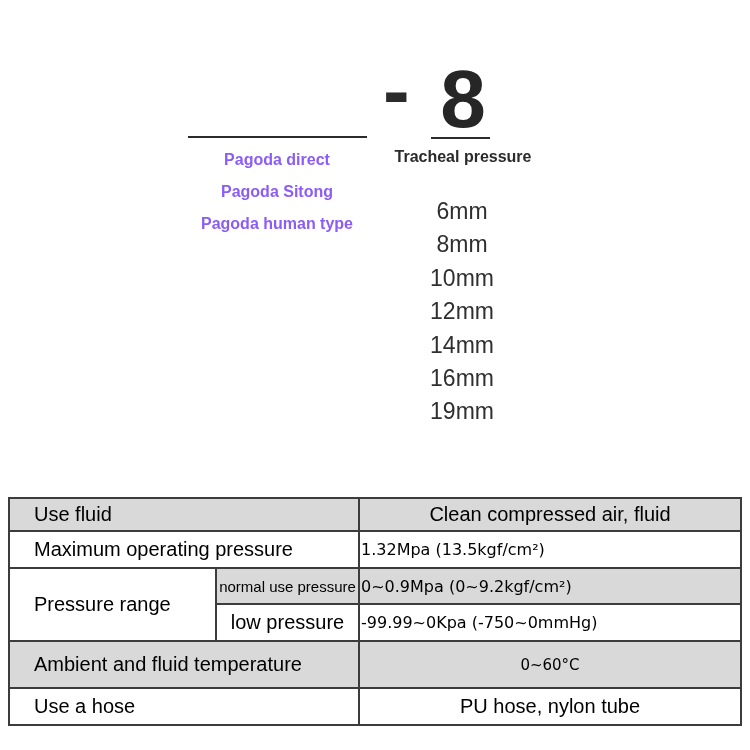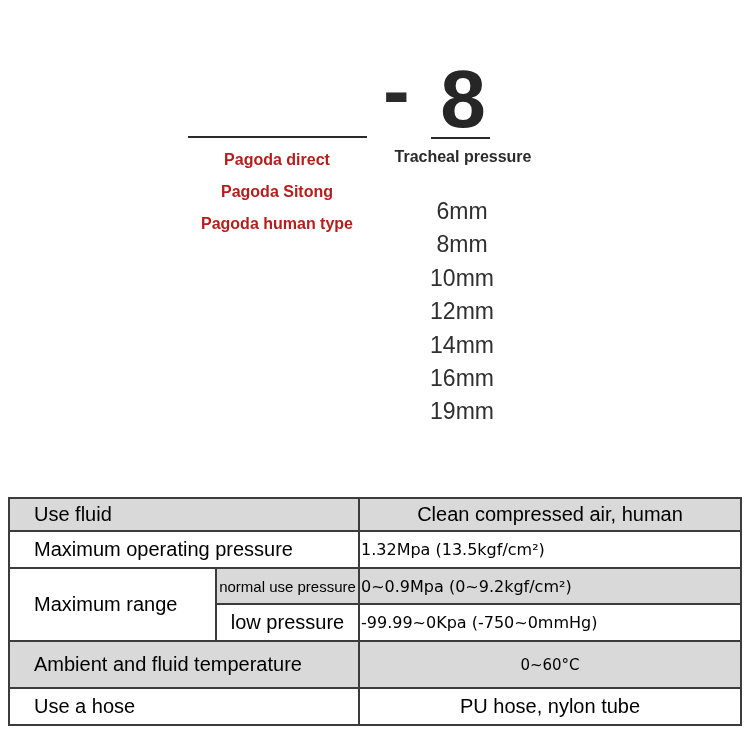--- a/index.html
+++ b/index.html
@@ -51,21 +51,21 @@
   }
 
   #product-types {
     position: absolute;
     left: 117px; top: 144px;
     width: 320px;
     text-align: center;
     font-size: 16px;
     font-weight: bold;
     line-height: 32px;
-    color: #b91c1c;
+    color: #8b5cf6;
   }
 
   #diameter-options {
     position: absolute;
     left: 412px; top: 195px;
     width: 100px;
     text-align: center;
     font-size: 23px;
     line-height: 33.4px;
     color: #2f2f2f;
@@ -146,28 +146,28 @@
 
   <table id="spec-table">
     <colgroup>
       <col style="width:207px">
       <col style="width:143px">
       <col style="width:382px">
     </colgroup>
     <tbody>
       <tr style="height:33px;">
         <td class="lbl shade" colspan="2">Use fluid</td>
-        <td class="val-lg shade">Clean compressed air, human</td>
+        <td class="val-lg shade">Clean compressed air, fluid</td>
       </tr>
       <tr style="height:37px;">
         <td class="lbl" colspan="2">Maximum operating pressure</td>
         <td class="val-sm">1.32Mpa (13.5kgf/cm²)</td>
       </tr>
       <tr style="height:36px;">
-        <td class="lbl" rowspan="2">Maximum range</td>
+        <td class="lbl" rowspan="2">Pressure range</td>
         <td class="sub-sm shade">normal use pressure</td>
         <td class="val-sm shade">0~0.9Mpa (0~9.2kgf/cm²)</td>
       </tr>
       <tr style="height:37px;">
         <td class="sub-lg">low pressure</td>
         <td class="val-sm">-99.99~0Kpa (-750~0mmHg)</td>
       </tr>
       <tr style="height:47px;">
         <td class="lbl shade" colspan="2">Ambient and fluid temperature</td>
         <td class="val-xs shade">0~60°C</td>

